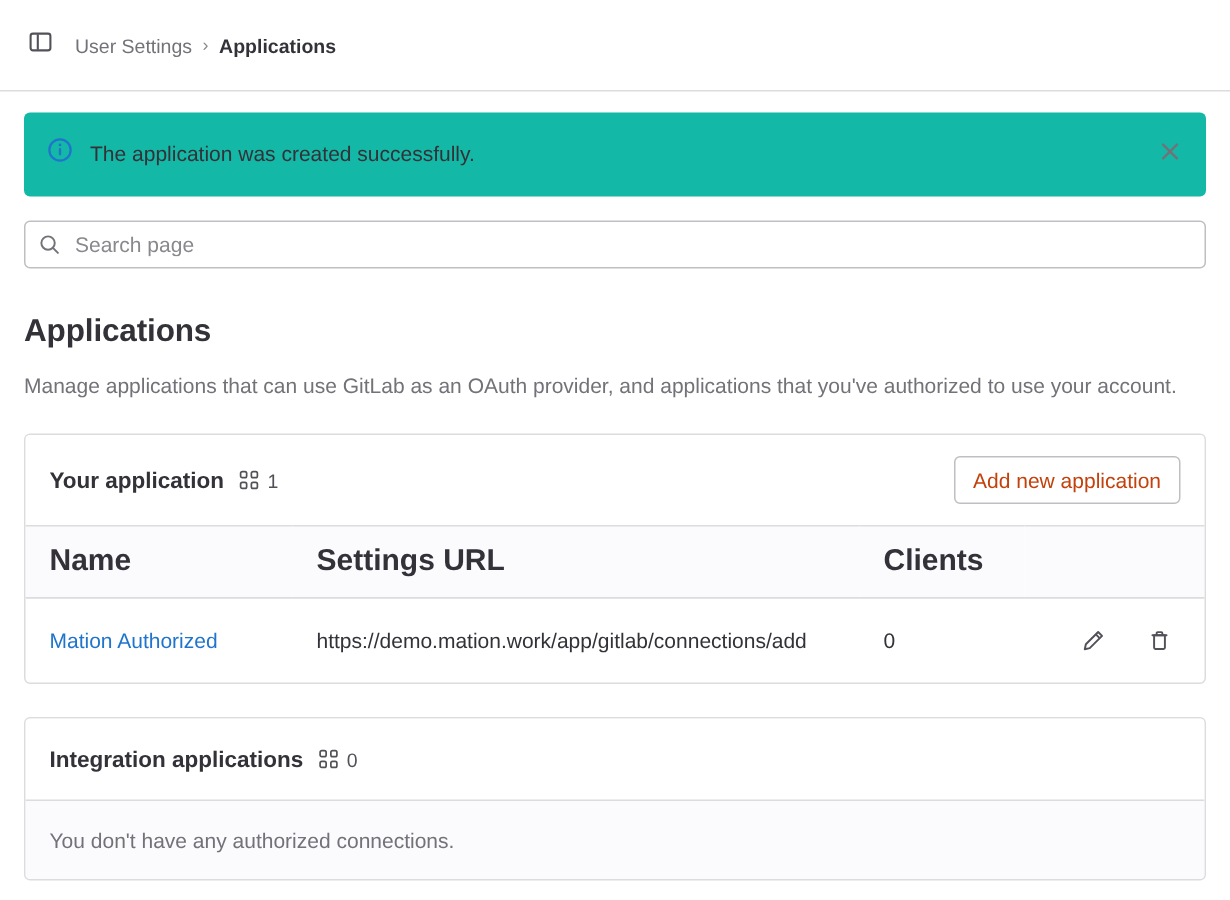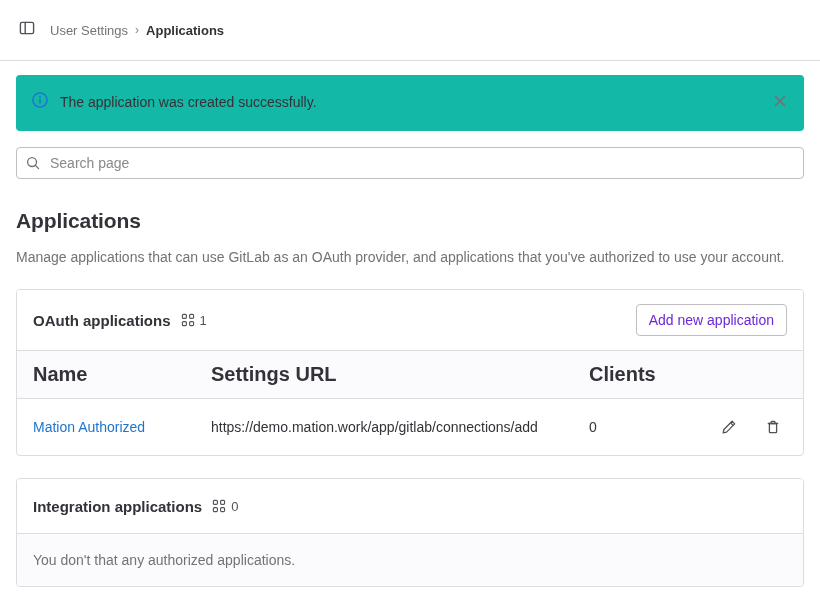--- a/index.html
+++ b/index.html
@@ -138,21 +138,21 @@
     margin-left: 10px;
     color: #535158;
     font-size: 13px;
   }
   .badge .grid-icon { line-height: 0; margin-right: 5px; }
 
   .btn-secondary {
     border: 1px solid #bfbfc3;
     background: #fff;
     border-radius: 4px;
-    color: #6d28d9;
+    color: #c2410c;
     font-size: 14px;
     font-family: "Liberation Sans", sans-serif;
     padding: 6px 12px;
     cursor: pointer;
     line-height: 18px;
     white-space: nowrap;
   }
 
   
   table.apps {
@@ -260,21 +260,21 @@
     </span>
     <input class="search-input" type="text" placeholder="Search page" style="">
   </div>
 
   <h1 class="page-title">Applications</h1>
   <p class="page-desc">Manage applications that can use GitLab as an OAuth provider, and applications that you've authorized to use your account.</p>
 
   <div class="card">
     <div class="card-header">
       <div class="card-title-group">
-        <span class="card-title">OAuth applications</span>
+        <span class="card-title">Your application</span>
         <span class="badge">
           <span class="grid-icon">
             <svg width="14" height="14" viewBox="0 0 16 16" fill="none">
               <rect x="1.6" y="1.6" width="4.6" height="4.6" rx="1.3" stroke="#535158" stroke-width="1.3"></rect>
               <rect x="9.8" y="1.6" width="4.6" height="4.6" rx="1.3" stroke="#535158" stroke-width="1.3"></rect>
               <rect x="1.6" y="9.8" width="4.6" height="4.6" rx="1.3" stroke="#535158" stroke-width="1.3"></rect>
               <rect x="9.8" y="9.8" width="4.6" height="4.6" rx="1.3" stroke="#535158" stroke-width="1.3"></rect>
             </svg>
           </span>
           <span>1</span>
@@ -329,16 +329,16 @@
               <rect x="1.6" y="1.6" width="4.6" height="4.6" rx="1.3" stroke="#535158" stroke-width="1.3"></rect>
               <rect x="9.8" y="1.6" width="4.6" height="4.6" rx="1.3" stroke="#535158" stroke-width="1.3"></rect>
               <rect x="1.6" y="9.8" width="4.6" height="4.6" rx="1.3" stroke="#535158" stroke-width="1.3"></rect>
               <rect x="9.8" y="9.8" width="4.6" height="4.6" rx="1.3" stroke="#535158" stroke-width="1.3"></rect>
             </svg>
           </span>
           <span>0</span>
         </span>
       </div>
     </div>
-    <div class="empty-row">You don't that any authorized applications.</div>
+    <div class="empty-row">You don't have any authorized connections.</div>
   </div>
 
 </div>
 
 </body></html>

